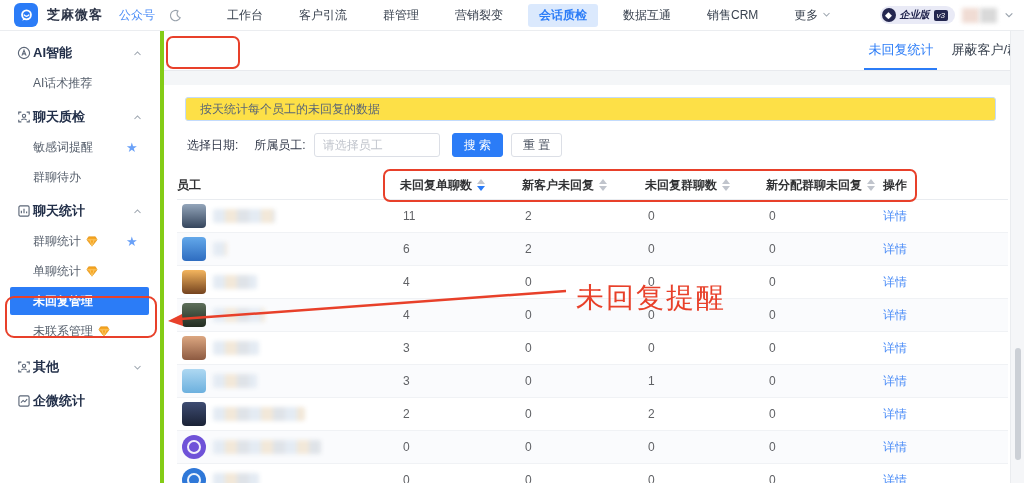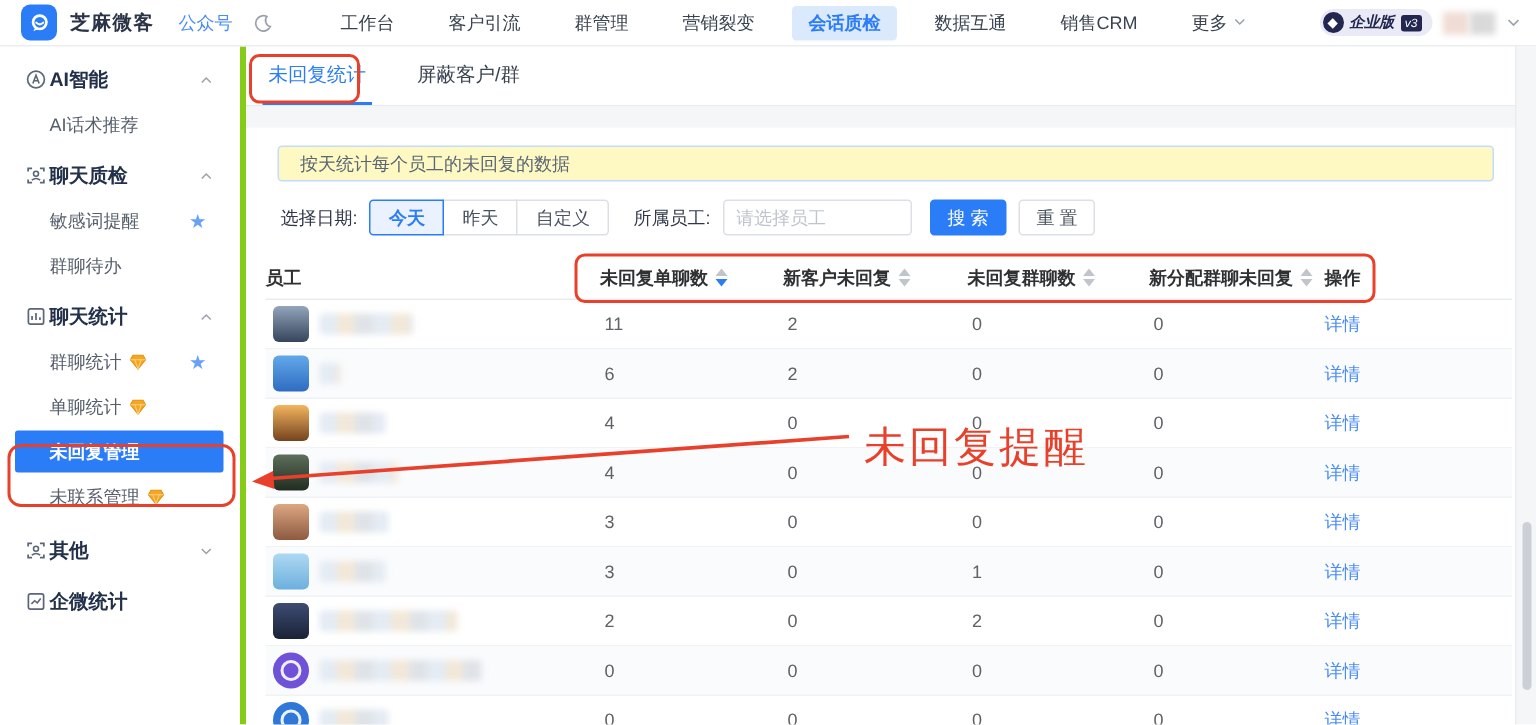--- a/index.html
+++ b/index.html
@@ -42,27 +42,27 @@
   .side-row .s-gem{margin-left:5px;display:flex;align-items:center;}
   .side-row.active-item{background:transparent;}
   .side-row.active-item .active-bg{position:absolute;left:10px;right:11px;top:1px;bottom:1px;
     background:#2b7cf7;border-radius:2px;}
   .side-row.active-item .s-label{position:relative;color:#fff;font-weight:bold;}
   .mt8{margin-top:8px}.mt4{margin-top:4px}.mt6{margin-top:6px}
 
   
   .main{position:absolute;left:160px;top:30px;width:864px;height:453px;background:#fff;}
   .tabstrip{height:40px;border-bottom:1px solid #e8eaee;display:flex;align-items:flex-end;
-    padding-left:15px;gap:26px;background:#fff;}
+    padding-left:15px;gap:10px;background:#fff;justify-content:flex-end;}
   .tab{font-size:13px;color:#3a4350;padding:0 4px 11px 4px;cursor:pointer;position:relative;}
   .tab.active{color:#2b7cf7;}
   .tab.active:after{content:"";position:absolute;left:0;right:0;bottom:0;height:2px;background:#2b7cf7;}
   .graygap{height:14px;background:#f4f6f8;}
   .content{padding:12px 16px 0 17px;}
-  .banner{margin-left:8px;margin-right:12px;height:22px;background:#fef9c3;border:1px solid #c3dbfc;
+  .banner{margin-left:8px;margin-right:12px;height:22px;background:#fde047;border:1px solid #c3dbfc;
     border-radius:3px;display:flex;align-items:center;padding-left:14px;font-size:12px;color:#5a6675;}
   .filters{margin:12px 0 0 10px;display:flex;align-items:center;font-size:12px;color:#303748;}
   .seg{display:flex;margin-left:8px;}
   .seg .seg-btn{height:24px;line-height:22px;padding:0 12px;border:1px solid #dcdfe6;background:#fff;
     color:#4a5260;font-size:12px;cursor:pointer;margin-left:-1px;box-sizing:border-box;}
   .seg .seg-btn:first-child{border-radius:3px 0 0 3px;margin-left:0;}
   .seg .seg-btn:last-child{border-radius:0 3px 3px 0;}
   .seg .seg-btn.active{border-color:#2b7cf7;color:#2b7cf7;background:#e9f2fe;position:relative;z-index:1;font-weight:bold;}
   .flabel2{margin-left:16px;}
   .emp-input{margin-left:8px;width:108px;height:22px;border:1px solid #dcdfe6;border-radius:3px;
@@ -296,25 +296,20 @@
   <div class="main">
     <div class="tabstrip">
         <div class="tab active">未回复统计</div>
         <div class="tab">屏蔽客户/群</div>
       </div>
     <div class="graygap"></div>
     <div class="content">
       <div class="banner">按天统计每个员工的未回复的数据</div>
       <div class="filters">
         <span>选择日期:</span>
-        <div class="seg">
-            <button class="seg-btn active">今天</button>
-            <button class="seg-btn">昨天</button>
-            <button class="seg-btn">自定义</button>
-          </div>
         <span class="flabel2">所属员工:</span>
         <input class="emp-input" placeholder="请选择员工" style="">
         <button class="btn btn-search">搜 索</button>
         <button class="btn btn-reset">重 置</button>
       </div>
       <div class="table">
         <div class="trow head">
             <div class="cell">
               <span>员工</span>
             </div>

